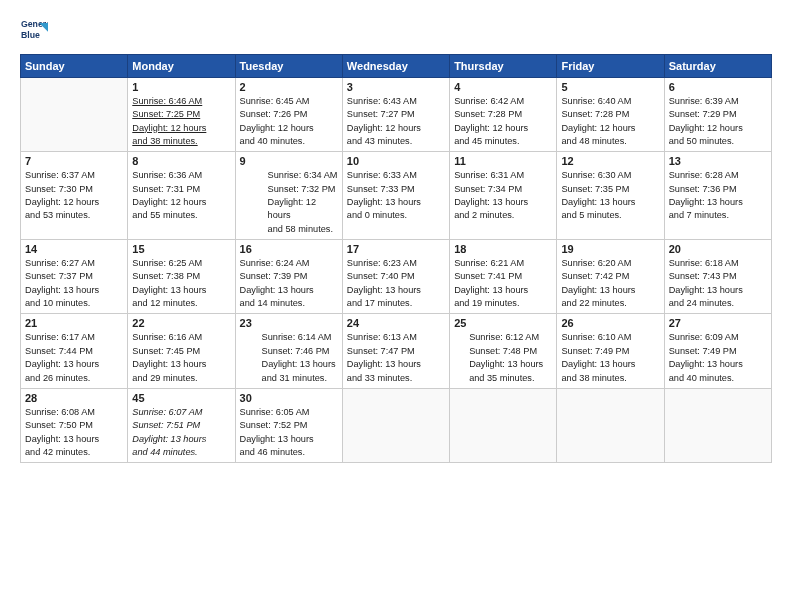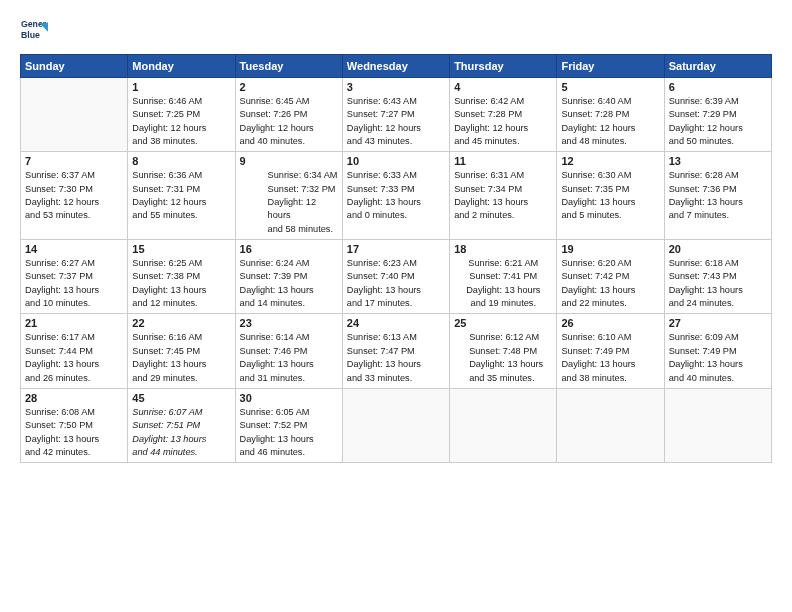--- a/index.html
+++ b/index.html
@@ -112,21 +112,21 @@
           <th>Thursday</th>
           <th>Friday</th>
           <th>Saturday</th>
         </tr>
     </thead>
     <tbody id="calendar-body">
     <tr>
           <td class="empty"></td>
           <td>
             <div class="day-number">1</div>
-            <div class="day-info" style="white-space: pre-line;">Sunrise: 6:46 AM
+            <div class="day-info" style="white-space: pre-line; text-decoration: underline;">Sunrise: 6:46 AM
 Sunset: 7:25 PM
 Daylight: 12 hours
 and 38 minutes.</div>
           </td>
           <td>
             <div class="day-number">2</div>
             <div class="day-info" style="white-space: pre-line;">Sunrise: 6:45 AM
 Sunset: 7:26 PM
 Daylight: 12 hours
 and 40 minutes.</div>
@@ -235,21 +235,21 @@
           </td>
           <td>
             <div class="day-number">17</div>
             <div class="day-info" style="white-space: pre-line;">Sunrise: 6:23 AM
 Sunset: 7:40 PM
 Daylight: 13 hours
 and 17 minutes.</div>
           </td>
           <td>
             <div class="day-number">18</div>
-            <div class="day-info" style="white-space: pre-line; text-align: center;">Sunrise: 6:21 AM
+            <div class="day-info" style="white-space: pre-line;">Sunrise: 6:21 AM
 Sunset: 7:41 PM
 Daylight: 13 hours
 and 19 minutes.</div>
           </td>
           <td>
             <div class="day-number">19</div>
             <div class="day-info" style="white-space: pre-line;">Sunrise: 6:20 AM
 Sunset: 7:42 PM
 Daylight: 13 hours
 and 22 minutes.</div>
@@ -272,21 +272,21 @@
           </td>
           <td>
             <div class="day-number">22</div>
             <div class="day-info" style="white-space: pre-line;">Sunrise: 6:16 AM
 Sunset: 7:45 PM
 Daylight: 13 hours
 and 29 minutes.</div>
           </td>
           <td>
             <div class="day-number">23</div>
-            <div class="day-info" style="white-space: pre-line;">Sunrise: 6:14 AM
+            <div class="day-info" style="white-space: pre-line; margin-left: 22px;">Sunrise: 6:14 AM
 Sunset: 7:46 PM
 Daylight: 13 hours
 and 31 minutes.</div>
           </td>
           <td>
             <div class="day-number">24</div>
             <div class="day-info" style="white-space: pre-line;">Sunrise: 6:13 AM
 Sunset: 7:47 PM
 Daylight: 13 hours
 and 33 minutes.</div>

